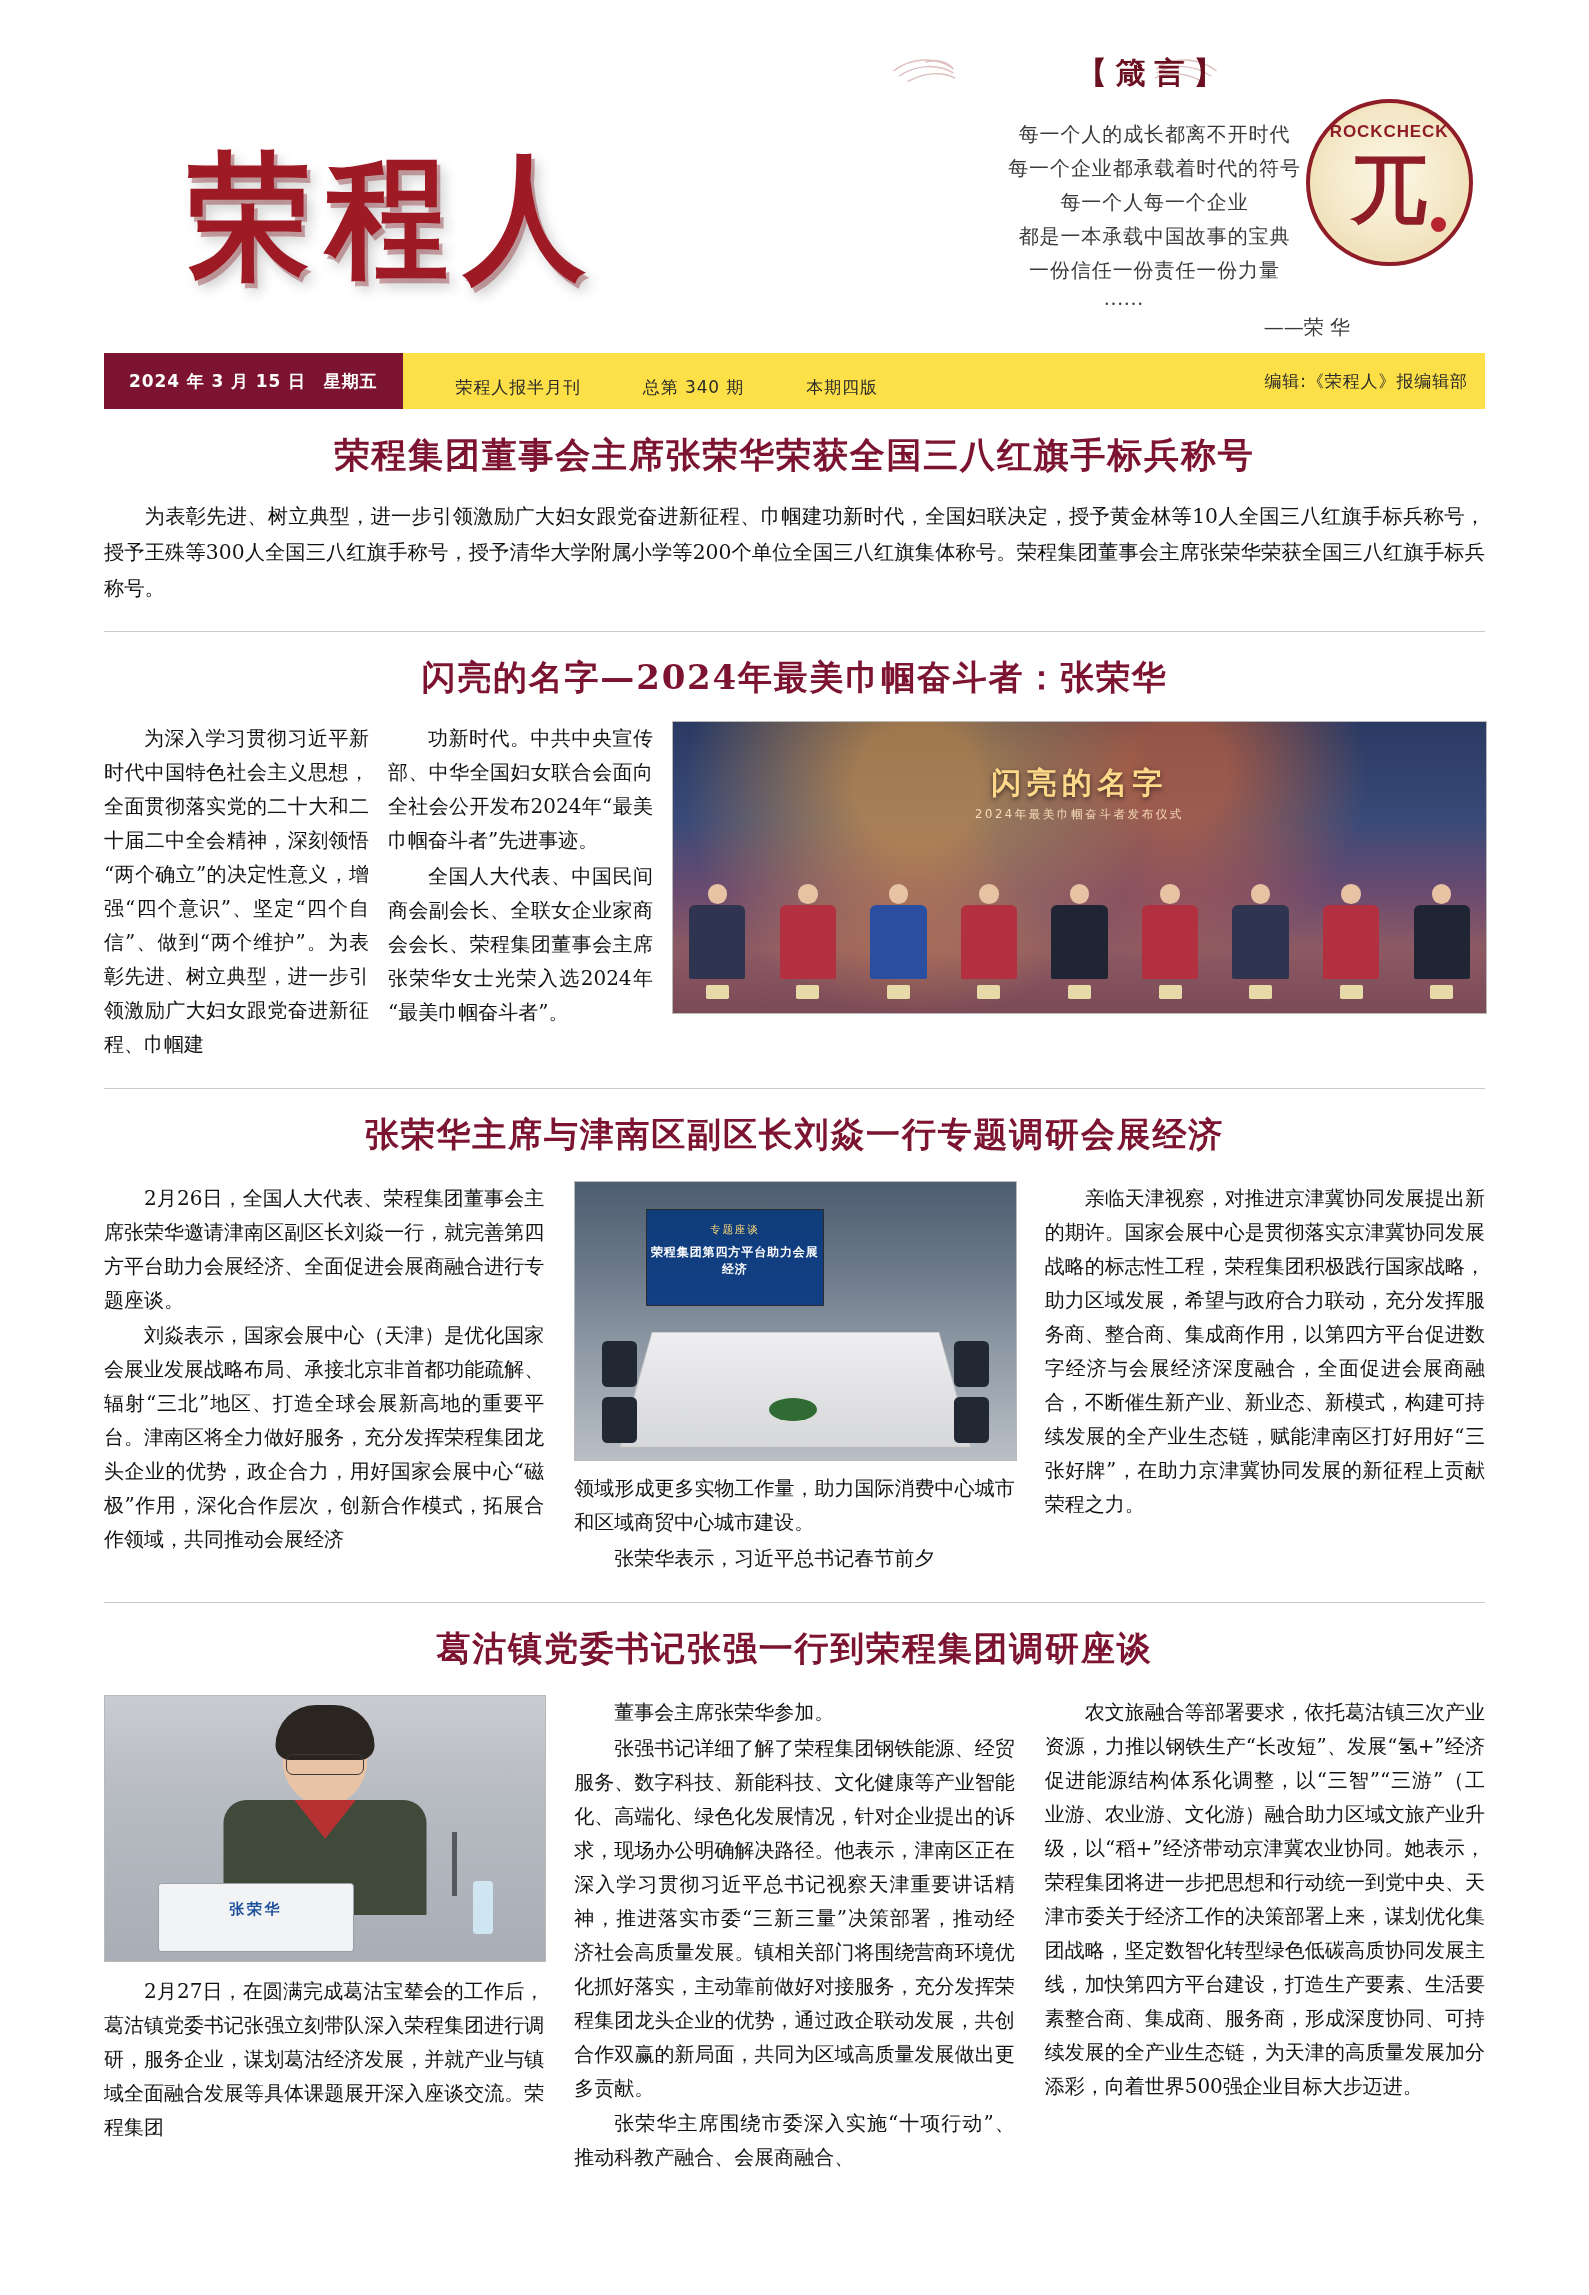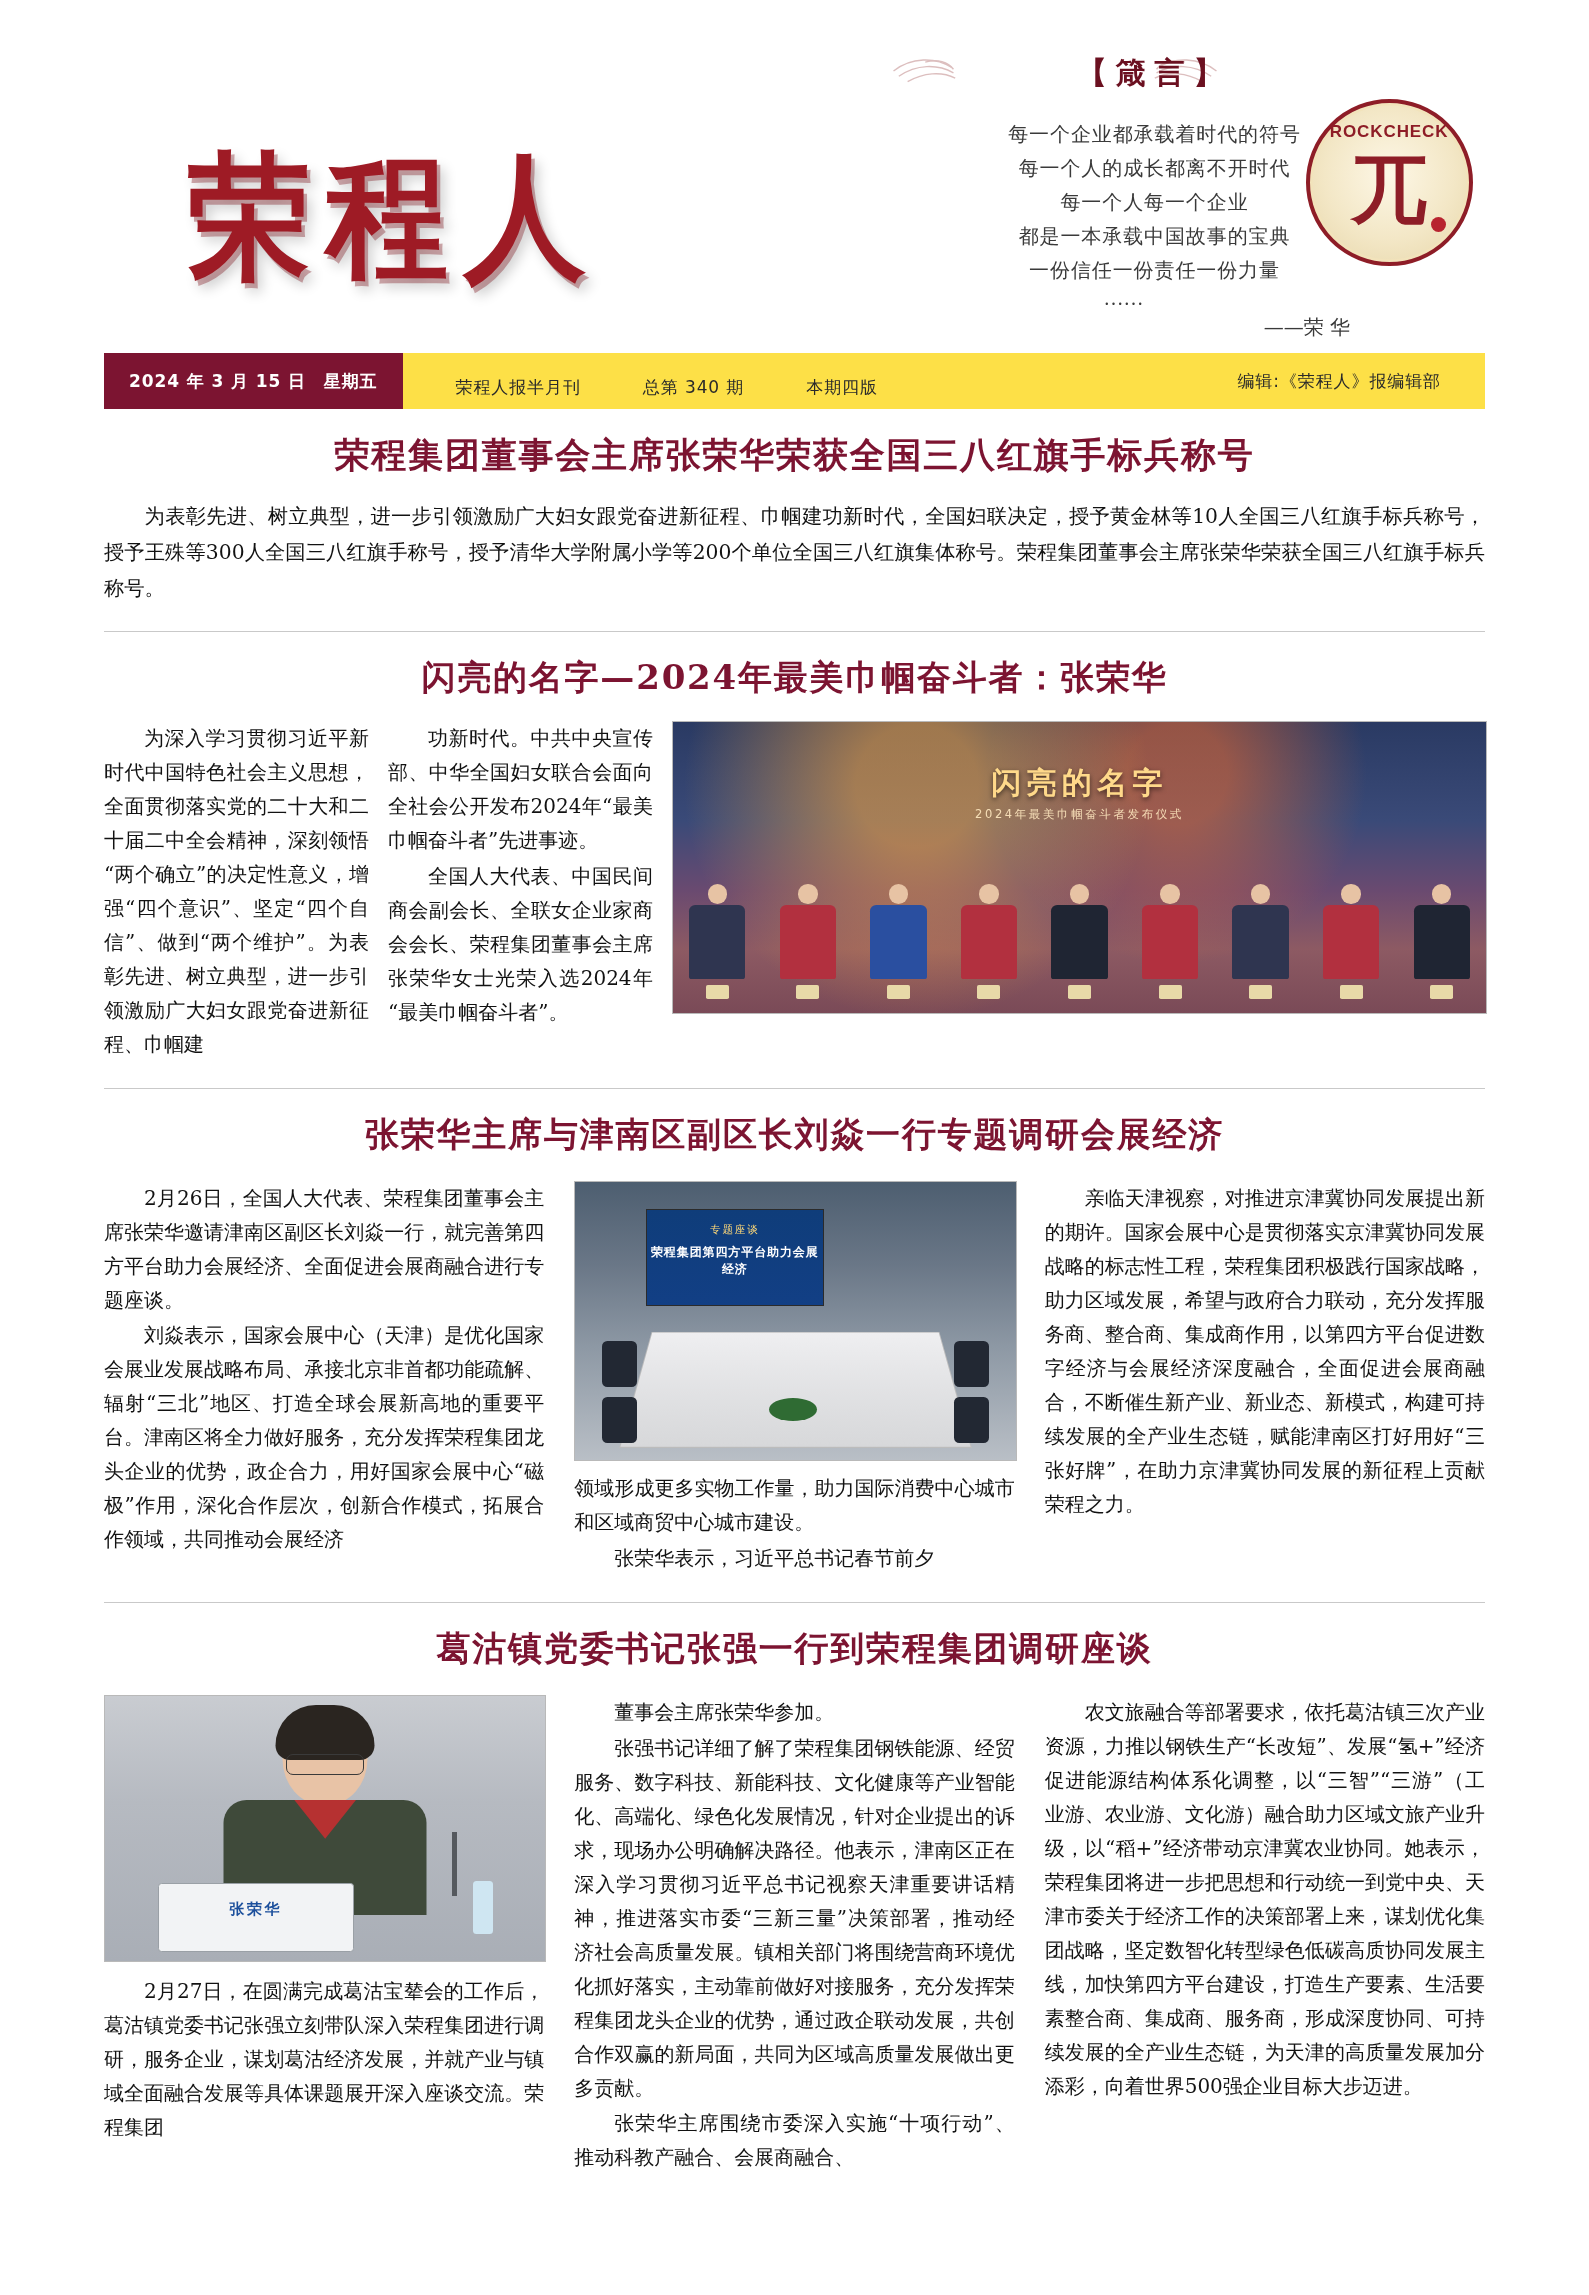--- a/index.html
+++ b/index.html
@@ -148,21 +148,21 @@
     display:flex;
     align-items:center;
     gap:62px;
     padding-left:53px;
     color:#2a2a2a;
     letter-spacing:0.9px;
     margin-top:12px;
   }
   .infobar .right{
     display:flex;align-items:center;
-    padding-right:44px;
+    padding-right:17px;
     color:#2a2a2a;
     letter-spacing:0.9px;
   }
 
   
   .rule{
     border:0;
     border-top:0.9px solid #c9c9c9;
     margin:25px 0 23px 0;
   }
@@ -296,22 +296,22 @@
         <path d="M140 30 C 122 20, 102 18, 86 26"></path>
         <path d="M120 8 C 106 4, 94 8, 88 16"></path>
       </g>
     </svg>
 
     <div class="motto-wrap">
       <div class="motto-title">
         <span>【</span><span>箴言</span><span>】</span>
       </div>
       <div class="motto-lines">
+        <div>每一个人的成长都离不开时代</div>
         <div>每一个企业都承载着时代的符号</div>
-        <div>每一个人的成长都离不开时代</div>
         <div>每一个人每一个企业</div>
         <div>都是一本承载中国故事的宝典</div>
         <div>一份信任一份责任一份力量</div>
       </div>
       <div class="motto-dots">……</div>
       <div class="motto-sign">——荣 华</div>
     </div>
 
     <div class="paper-title">荣程人</div>
 

